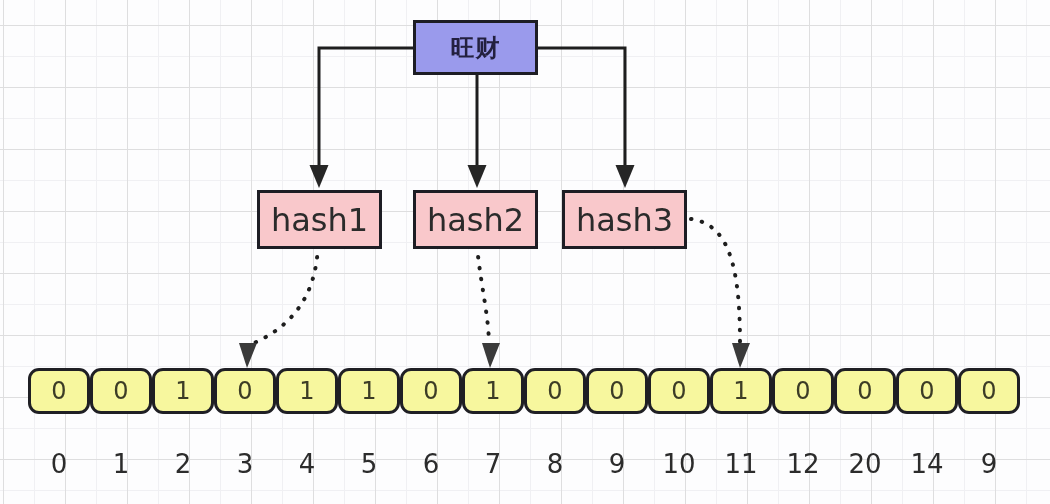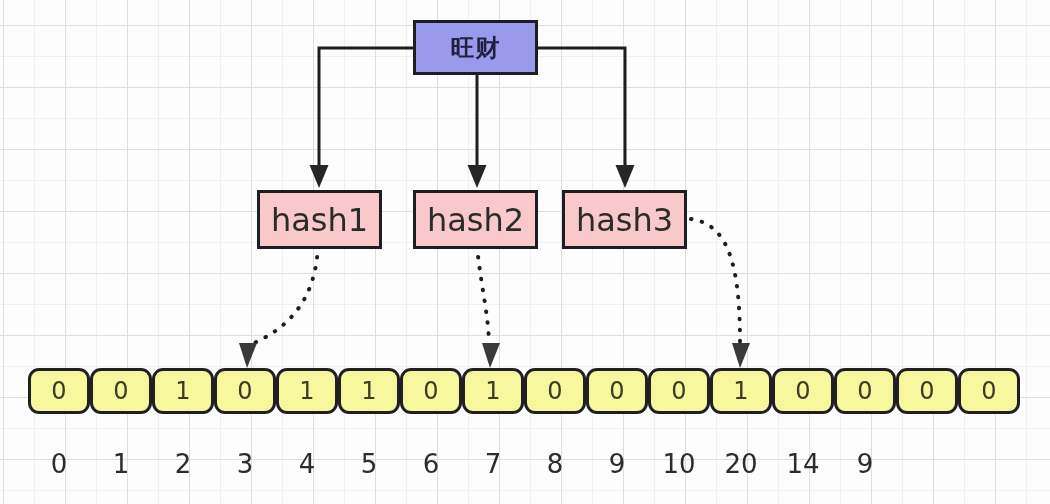--- a/index.html
+++ b/index.html
@@ -143,19 +143,21 @@
     <div class="index-label">1</div>
     <div class="index-label">2</div>
     <div class="index-label">3</div>
     <div class="index-label">4</div>
     <div class="index-label">5</div>
     <div class="index-label">6</div>
     <div class="index-label">7</div>
     <div class="index-label">8</div>
     <div class="index-label">9</div>
     <div class="index-label">10</div>
+    <div class="index-label">11</div>
+    <div class="index-label">12</div>
     <div class="index-label">20</div>
     <div class="index-label">14</div>
     <div class="index-label">9</div>
   </div>
 
 
 </div>
 
 </body></html>

